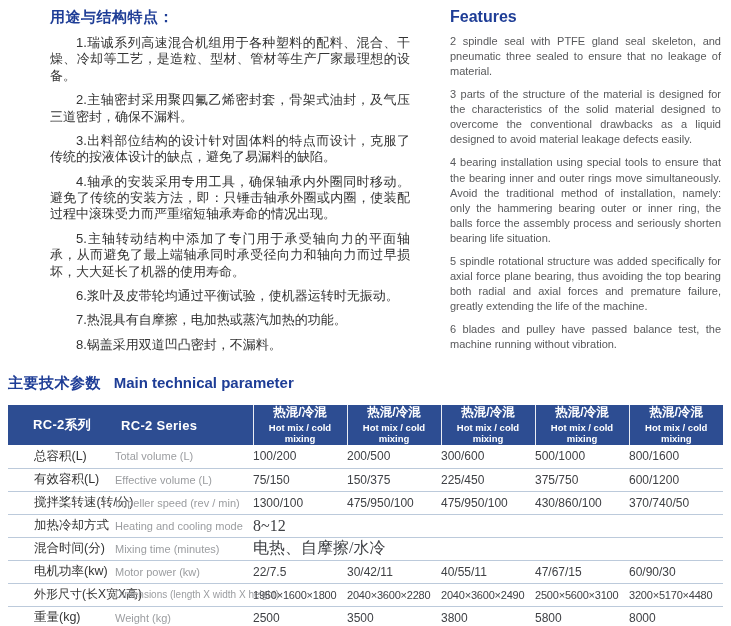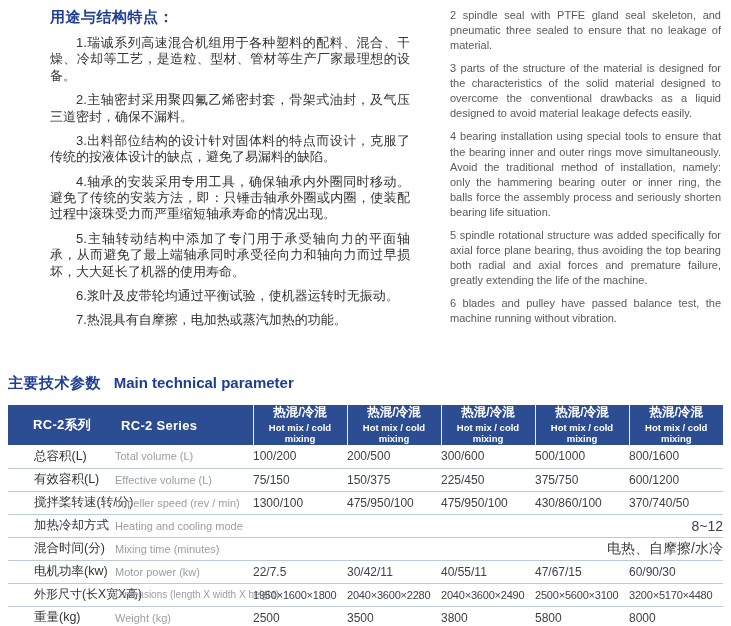--- a/index.html
+++ b/index.html
@@ -65,43 +65,45 @@
   tbody td{
     border-bottom:1px solid var(--divider);height:23px;
     vertical-align:middle;padding:0;
   }
   td.lbl-cn{font-size:12.5px;color:var(--text-dark);padding-left:26px;white-space:nowrap;}
   td.lbl-en{font-size:11px;color:var(--label-en-gray);white-space:nowrap;}
   td.val{font-size:12px;color:var(--value-gray);text-align:left;white-space:nowrap;}
   tr.row-dims td.lbl-cn{font-size:12px;}
   tr.row-dims td.lbl-en{font-size:10px;}
   tr.row-dims td.val{font-size:11px;letter-spacing:-0.2px;}
-  td.span-val{text-align:right;font-size:14px;color:var(--value-gray);}
+  td.span-val{text-align:left;font-size:16px;color:var(--value-gray);font-family:Liberation Serif, serif;}
 </style>
 </head>
 <body>
 
 <div class="page">
 
   <div class="top-columns">
 
     <div class="col-left">
       <h2 class="cn-title">用途与结构特点：</h2>
       <p class="cn-para">1.瑞诚系列高速混合机组用于各种塑料的配料、混合、干燥、冷却等工艺，是造粒、型材、管材等生产厂家最理想的设备。</p>
       <p class="cn-para">2.主轴密封采用聚四氟乙烯密封套，骨架式油封，及气压三道密封，确保不漏料。</p>
       <p class="cn-para">3.出料部位结构的设计针对固体料的特点而设计，克服了传统的按液体设计的缺点，避免了易漏料的缺陷。</p>
       <p class="cn-para">4.轴承的安装采用专用工具，确保轴承内外圈同时移动。避免了传统的安装方法，即：只锤击轴承外圈或内圈，使装配过程中滚珠受力而严重缩短轴承寿命的情况出现。</p>
       <p class="cn-para">5.主轴转动结构中添加了专门用于承受轴向力的平面轴承，从而避免了最上端轴承同时承受径向力和轴向力而过早损坏，大大延长了机器的使用寿命。</p>
       <p class="cn-para">6.浆叶及皮带轮均通过平衡试验，使机器运转时无振动。</p>
       <p class="cn-para">7.热混具有自摩擦，电加热或蒸汽加热的功能。</p>
+      <p class="cn-para">8.锅盖采用双道凹凸密封，不漏料。</p>
     </div>
 
     <div class="col-gap"></div>
 
     <div class="col-right">
+      <h2 class="en-title">Features</h2>
       <p class="en-para">2 spindle seal with PTFE gland seal skeleton, and pneumatic three sealed to ensure that no leakage of material.</p>
       <p class="en-para">3 parts of the structure of the material is designed for the characteristics of the solid material designed to overcome the conventional drawbacks as a liquid designed to avoid material leakage defects easily.</p>
       <p class="en-para">4 bearing installation using special tools to ensure that the bearing inner and outer rings move simultaneously. Avoid the traditional method of installation, namely: only the hammering bearing outer or inner ring, the balls force the assembly process and seriously shorten bearing life situation.</p>
       <p class="en-para">5 spindle rotational structure was added specifically for axial force plane bearing, thus avoiding the top bearing both radial and axial forces and premature failure, greatly extending the life of the machine.</p>
       <p class="en-para">6 blades and pulley have passed balance test, the machine running without vibration.</p>
 
     </div>
 
   </div>
 

